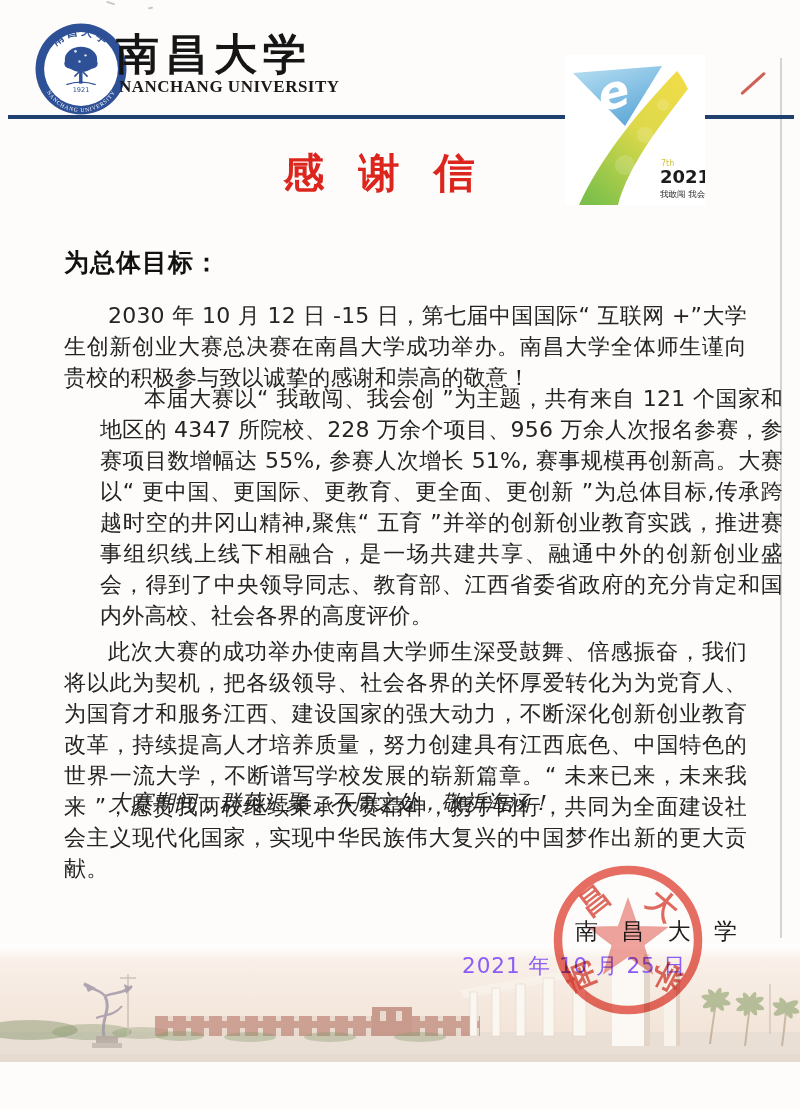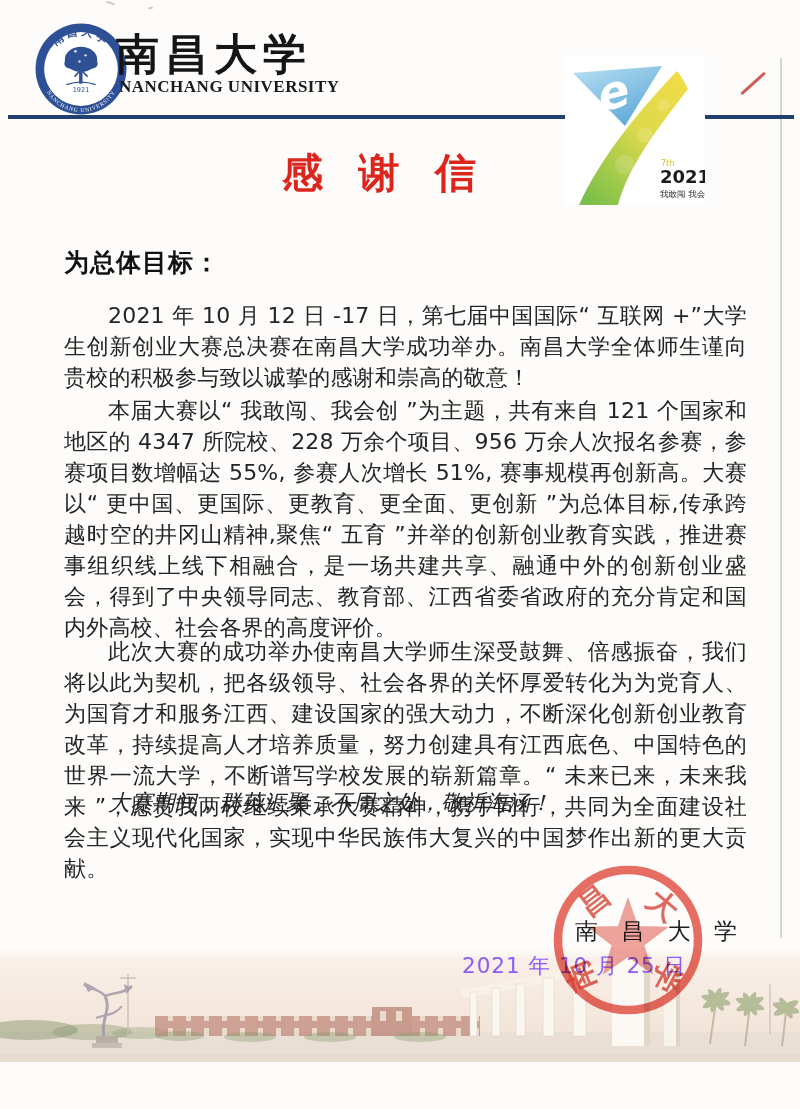--- a/index.html
+++ b/index.html
@@ -35,32 +35,32 @@
   .s1{left:106px;top:2px;width:9px;height:2px;transform:rotate(18deg);}
   .s2{left:148px;top:7px;width:5px;height:2px;transform:rotate(-12deg);}
   .scan-edge{
     position:absolute;left:780px;top:58px;width:2px;height:880px;
     background:#ababab;opacity:.5;
   }
   
   .title{
     position:absolute;left:0;top:146px;width:770px;text-align:center;
     color:#dc251d;font-size:41px;font-weight:bold;letter-spacing:12px;
-    font-family:Liberation Sans, sans-serif;
+    font-family:Liberation Serif, serif;
   }
   .salutation{
     position:absolute;left:64px;top:246px;font-size:25px;font-weight:bold;
     color:#111;letter-spacing:1px;
   }
   .para{
     position:absolute;left:64px;width:683px;margin:0;
     font-size:22px;line-height:31px;letter-spacing:0.2px;
     text-align:justify;text-indent:2em;color:#242424;
   }
-  .p1{top:300px;} .p2{top:395px;} .p3{top:636px;} .p4{top:787px;font-style:italic;}
+  .p1{top:300px;} .p2{top:383px;margin-left:36px;} .p3{top:636px;} .p4{top:787px;font-style:italic;}
   
   .sign-name{
     position:absolute;left:495px;top:916px;width:250px;text-align:right;
     font-size:23px;letter-spacing:8px;color:#1f1f1f;z-index:4;
   }
   .sign-date{
     position:absolute;left:462px;top:951px;width:306px;
     font-size:21.5px;letter-spacing:1px;color:#8b5cf6;z-index:4;
   }
   .stamp{
@@ -137,21 +137,21 @@
 
   <div class="pen-mark"></div>
   <div class="smudge s1"></div>
   <div class="smudge s2"></div>
   <div class="scan-edge"></div>
 
   <div class="title">感 谢 信</div>
 
   <div class="salutation">为总体目标：</div>
 
-  <p class="para p1">2021 年 10 月 12 日 -17 日，第七届中国国际“ 互联网 +”大学生创新创业大赛总决赛在南昌大学成功举办。南昌大学全体师生谨向贵校的积极参与致以诚挚的感谢和崇高的敬意！</p>
+  <p class="para p1">2030 年 10 月 12 日 -15 日，第七届中国国际“ 互联网 +”大学生创新创业大赛总决赛在南昌大学成功举办。南昌大学全体师生谨向贵校的积极参与致以诚挚的感谢和崇高的敬意！</p>
   <p class="para p2">本届大赛以“ 我敢闯、我会创 ”为主题，共有来自 121 个国家和地区的 4347 所院校、228 万余个项目、956 万余人次报名参赛，参赛项目数增幅达 55%, 参赛人次增长 51%, 赛事规模再创新高。大赛以“ 更中国、更国际、更教育、更全面、更创新 ”为总体目标,传承跨越时空的井冈山精神,聚焦“ 五育 ”并举的创新创业教育实践，推进赛事组织线上线下相融合，是一场共建共享、融通中外的创新创业盛会，得到了中央领导同志、教育部、江西省委省政府的充分肯定和国内外高校、社会各界的高度评价。</p>
   <p class="para p3">此次大赛的成功举办使南昌大学师生深受鼓舞、倍感振奋，我们将以此为契机，把各级领导、社会各界的关怀厚爱转化为为党育人、为国育才和服务江西、建设国家的强大动力，不断深化创新创业教育改革，持续提高人才培养质量，努力创建具有江西底色、中国特色的世界一流大学，不断谱写学校发展的崭新篇章。“ 未来已来，未来我来 ”，愿贵我两校继续秉承大赛精神，携手同行，共同为全面建设社会主义现代化国家，实现中华民族伟大复兴的中国梦作出新的更大贡献。</p>
   <p class="para p4">大赛期间，群英汇聚，不周之处，敬祈海涵！</p>
 
   <svg class="campus" viewBox="0 0 800 118">
     <defs>
       <linearGradient id="sky" x1="0" y1="0" x2="0" y2="1">
         <stop offset="0" stop-color="#faf2ec"></stop>
         <stop offset="0.7" stop-color="#f3e5d9"></stop>
         <stop offset="1" stop-color="#f0e1d5"></stop>

